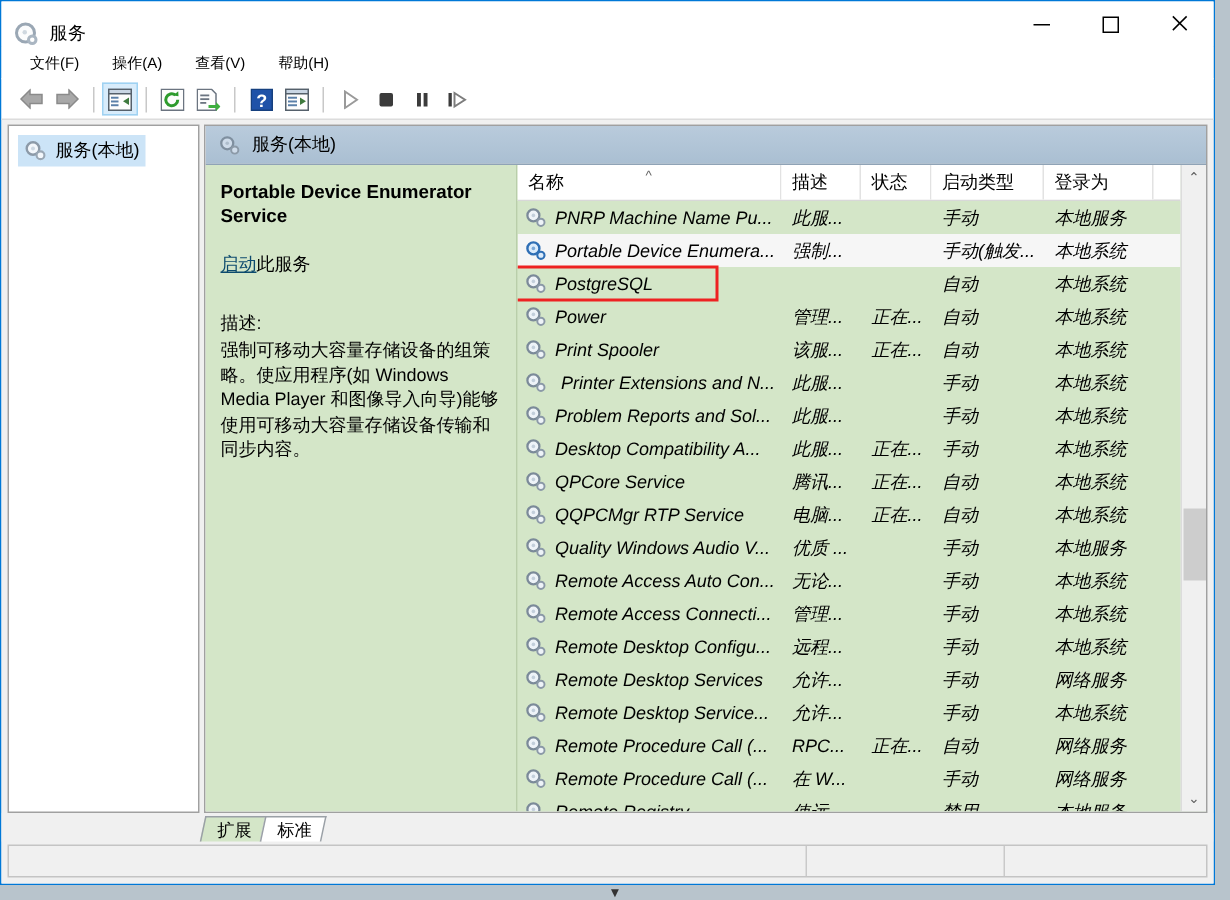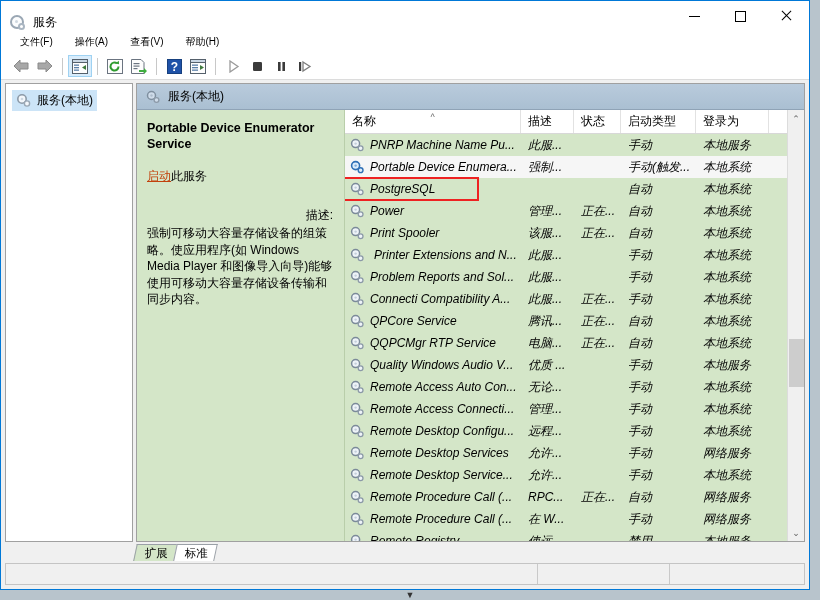--- a/index.html
+++ b/index.html
@@ -143,22 +143,22 @@
     background: #d4e6c8;
     padding: 10px 11px 0 10px;
     font-size: 12px; color: #000;
     overflow: hidden;
   }
   .detail-title {
     font-weight: bold; font-size: 12.5px; line-height: 16px; color: #000;
     margin-bottom: 16px;
   }
   .detail-link-row { margin-bottom: 22px; font-size: 12px; }
-  .detail-link { color: #c2410c; text-decoration: underline; cursor: pointer; }
-  .detail-desc-label { margin-bottom: 1px; text-align: right; }
+  .detail-link { color: #0c4a6e; text-decoration: underline; cursor: pointer; }
+  .detail-desc-label { margin-bottom: 1px; }
   .detail-desc { line-height: 16.5px; }
 
   
   .table-wrap {
     flex: 1 1 auto; display: flex; flex-direction: column;
     background: #d4e6c8; overflow: hidden;
     border-left: 1px solid #b9ceaa;
   }
   .thead {
     display: flex; height: 24px; flex: 0 0 24px;
@@ -531,21 +531,21 @@
                 </div>
                 <div class="tr">
                   <div class="td name" style="width: 176px; flex: 0 0 176px;">
                     <span class="row-gear">
                       <svg width="16" height="15" viewBox="0 0 16 15">
                         <circle cx="5.6" cy="5.6" r="4" fill="#eef3f8" stroke="#7b8a99" stroke-width="1.5"></circle>
                         <circle cx="5.6" cy="5.6" r="1.2" fill="#c3cfdb"></circle>
                         <circle cx="10.6" cy="10.2" r="2.4" fill="#eef3f8" stroke="#8b99a7" stroke-width="1.3"></circle>
                       </svg>
                     </span>
-                    <span>Connecti Compatibility A...</span>
+                    <span>Desktop Compatibility A...</span>
                   </div>
                   <div class="td" style="width: 53px; flex: 0 0 53px;">此服...</div>
                   <div class="td" style="width: 47px; flex: 0 0 47px;">正在...</div>
                   <div class="td" style="width: 75px; flex: 0 0 75px;">手动</div>
                   <div class="td" style="width: 73px; flex: 0 0 73px;">本地系统</div>
                 </div>
                 <div class="tr">
                   <div class="td name" style="width: 176px; flex: 0 0 176px;">
                     <span class="row-gear">
                       <svg width="16" height="15" viewBox="0 0 16 15">

